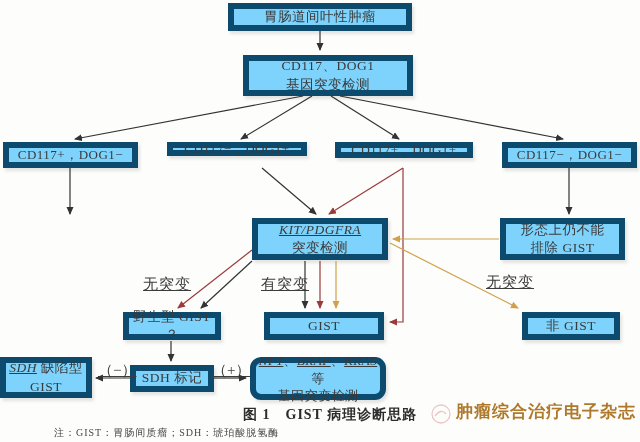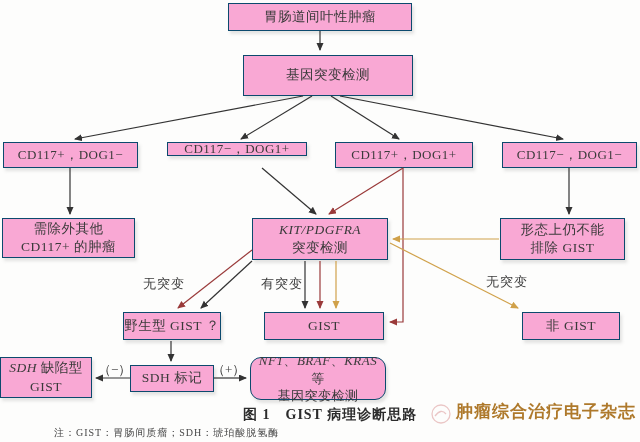--- a/index.html
+++ b/index.html
@@ -2,30 +2,31 @@
 <html><head>
 <meta charset="utf-8">
 <style>
   html,body{margin:0;padding:0;background:#ffffff;}
   #figure{
     position:relative;width:640px;height:442px;background:#fdfdfc;
     font-family:"Liberation Serif","DejaVu Serif",serif;color:#3a3a3a;
     overflow:hidden;
   }
   .box{
-    position:absolute;background:#f9a8d4;border:1px solid #0c4a6e;
+    position:absolute;background:#7dd3fc;border:6px solid #0c4a6e;
     display:flex;flex-direction:column;align-items:center;justify-content:center;
     font-size:13.5px;line-height:1.35;text-align:center;letter-spacing:0.5px;
     box-shadow:2px 3px 3px rgba(110,110,110,0.18);
     box-sizing:border-box;z-index:2;
   }
-  .it{font-style:italic;}
+  .it{font-style:italic;text-decoration:underline;}
   .lbl{
-    position:absolute;font-size:13px;letter-spacing:1px;color:#3c3c3c;z-index:3;
+    position:absolute;font-size:15px;letter-spacing:1px;color:#3c3c3c;z-index:3;
     white-space:nowrap;
+    text-decoration:underline;
   }
   svg.arrows{position:absolute;left:0;top:0;z-index:5;pointer-events:none;}
   #caption{
     position:absolute;left:243px;top:406px;font-weight:bold;font-size:14px;
     letter-spacing:1px;color:#2c2c2c;z-index:3;white-space:nowrap;
   }
   #note{
     position:absolute;left:8px;top:426px;font-size:10px;color:#474747;
     letter-spacing:1px;z-index:3;white-space:nowrap;margin-left:46px;
   }
@@ -79,40 +80,37 @@
       <line x1="390" y1="243" x2="518" y2="308" marker-end="url(#my)"></line>
       <line x1="336" y1="261" x2="336" y2="308" marker-end="url(#my)"></line>
     </g>
   </svg>
 
   <div class="box" style="left:228px;top:3px;width:184px;height:28px;">
     <span>胃肠道间叶性肿瘤</span>
   </div>
 
   <div class="box" style="left:243px;top:55px;width:170px;height:41px;">
+    <span>CD117、DOG1</span>
     <span>基因突变检测</span>
   </div>
 
   <div class="box" style="left:3px;top:142px;width:135px;height:26px;font-size:13px;">
     <span>CD117+，DOG1−</span>
   </div>
   <div class="box" style="left:167px;top:142px;width:140px;height:14px;font-size:13px;">
     <span>CD117−，DOG1+</span>
   </div>
-  <div class="box" style="left:335px;top:142px;width:138px;height:26px;font-size:13px;">
+  <div class="box" style="left:335px;top:142px;width:138px;height:16px;font-size:13px;">
     <span>CD117+，DOG1+</span>
   </div>
   <div class="box" style="left:502px;top:142px;width:135px;height:26px;font-size:13px;">
     <span>CD117−，DOG1−</span>
   </div>
 
-  <div class="box" style="left:2px;top:218px;width:133px;height:40px;">
-    <span>需除外其他</span>
-    <span>CD117+ 的肿瘤</span>
-  </div>
 
   <div class="box" style="left:252px;top:218px;width:136px;height:42px;">
     <span class="it">KIT/PDGFRA</span>
     <span>突变检测</span>
   </div>
 
   <div class="box" style="left:500px;top:218px;width:125px;height:42px;">
     <span>形态上仍不能</span>
     <span>排除 GIST</span>
   </div>

